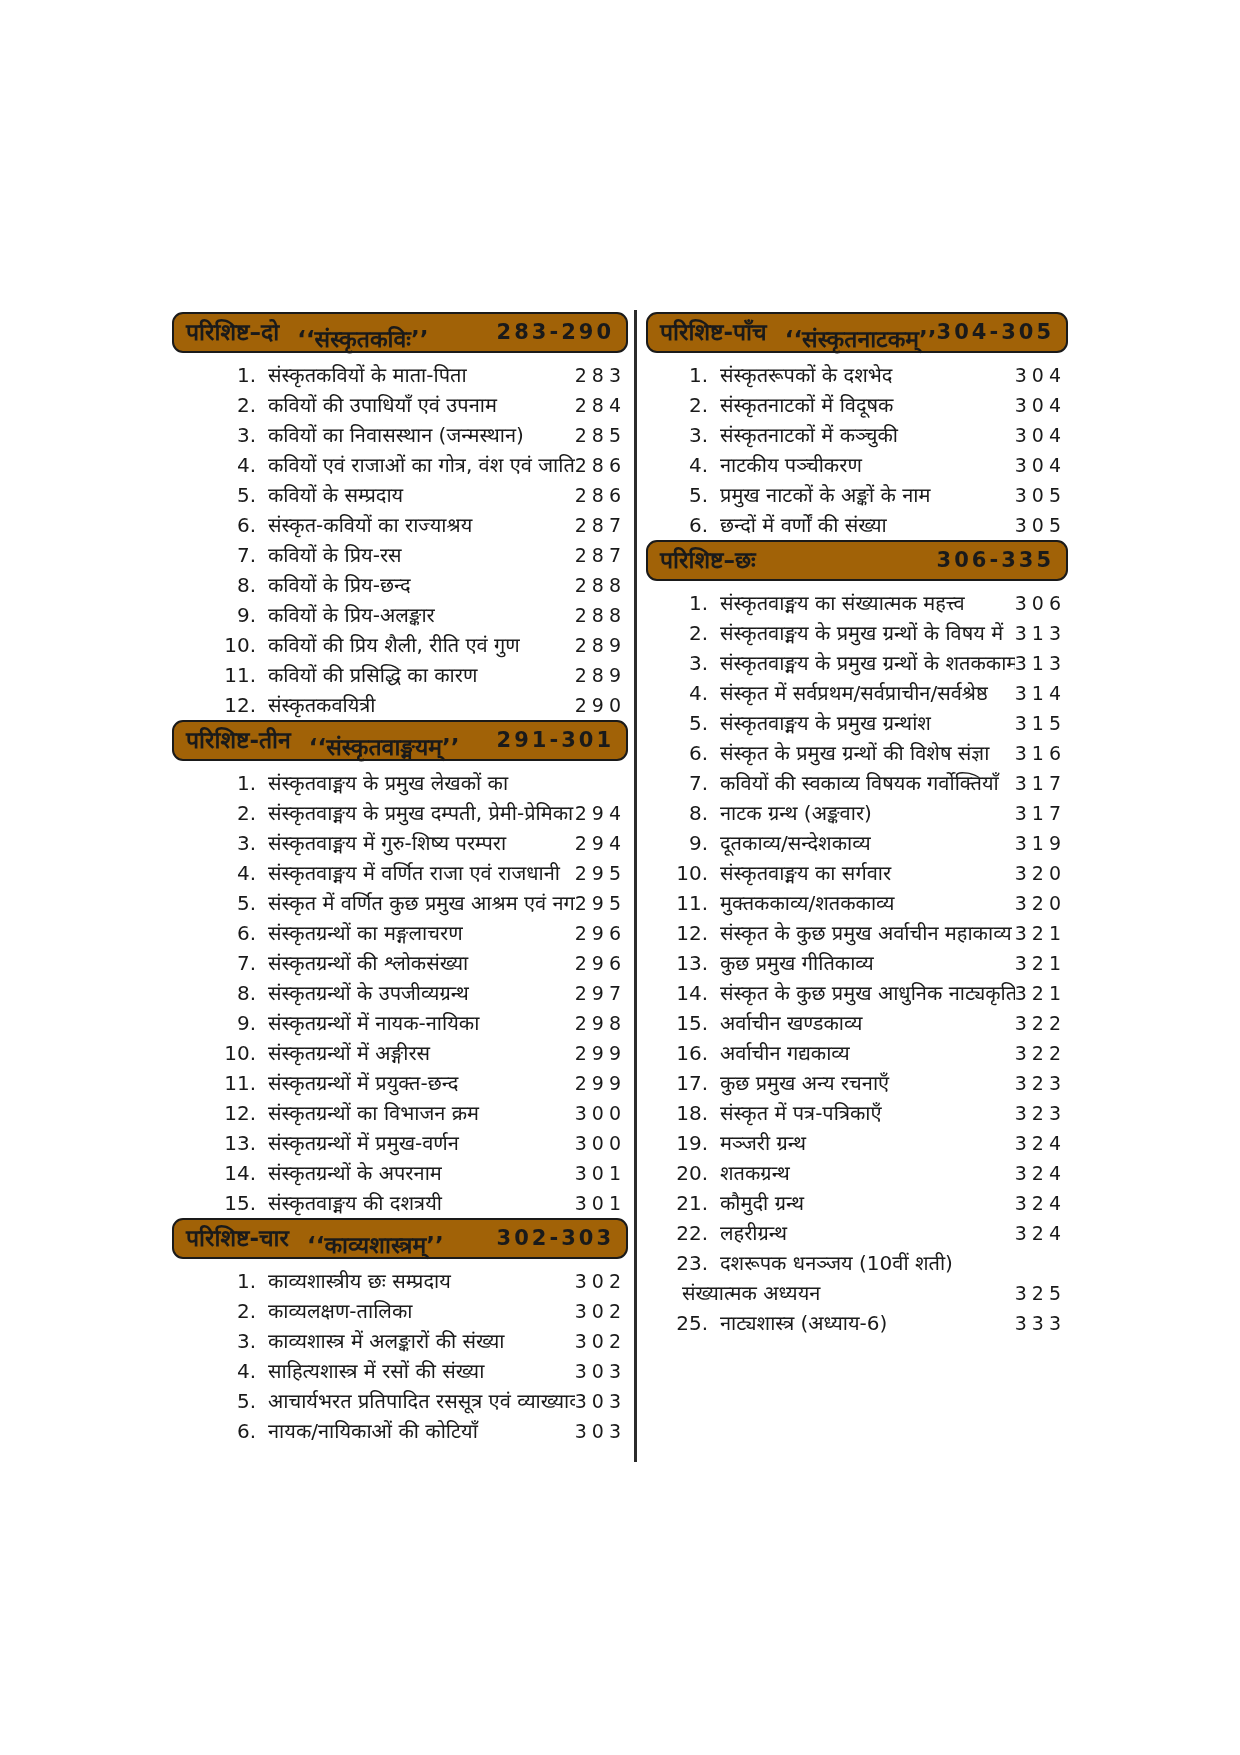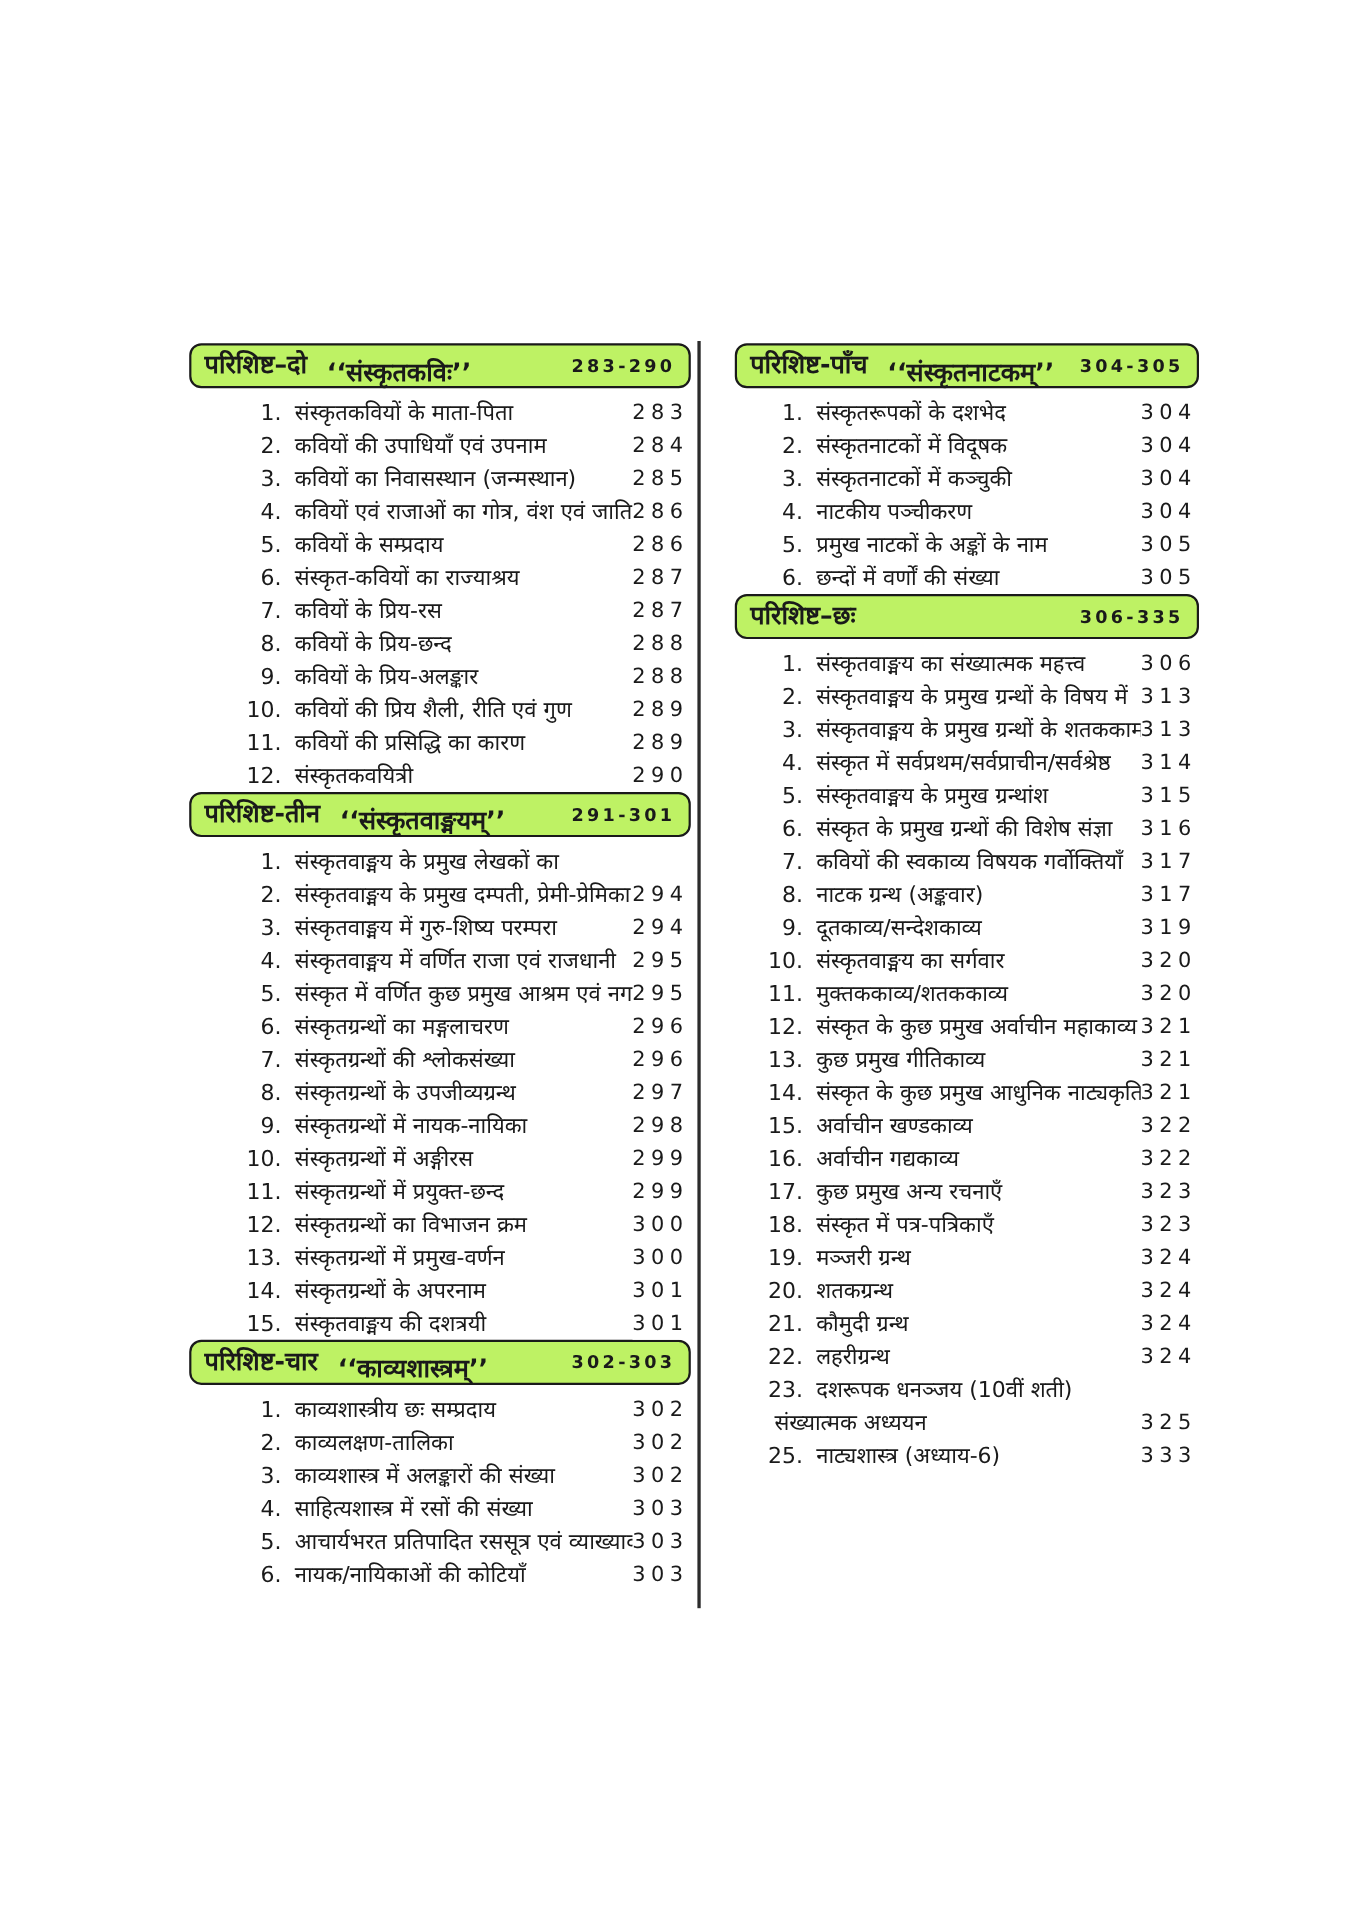--- a/index.html
+++ b/index.html
@@ -4,32 +4,32 @@
 <style>
   html,body{margin:0;padding:0;}
   body{
     width:1240px;height:1755px;position:relative;overflow:hidden;
     background:#ffffff;color:#1a1a1a;
     font-family:"DejaVu Sans",sans-serif;
   }
   #divider{position:absolute;left:634px;top:310px;width:3px;height:1152px;background:#2b2b2b;}
   .col{position:absolute;top:312px;}
   #col-left{left:172px;width:456px;}
-  #col-right{left:668px;width:422px;}
+  #col-right{left:646px;width:422px;}
   .section{margin:0;}
   .hdr{
     display:flex;align-items:center;
     border:2.5px solid #1a1a1a;border-radius:11px;
-    background:#bef264;height:37px;padding:0 12px;
+    background:#a16207;height:37px;padding:0 12px;
     font-weight:bold;font-size:23px;line-height:37px;
     margin:0 0 7px 0;white-space:nowrap;
   }
   .hdr-label{flex:none;}
   .hdr-quote{flex:none;margin-left:18px;margin-top:13px;}
-  .hdr-range{margin-left:auto;flex:none;font-size:16px;letter-spacing:3px;}
+  .hdr-range{margin-left:auto;flex:none;font-size:21px;letter-spacing:3px;}
   .row{position:relative;line-height:30px;font-size:20px;white-space:nowrap;}
   #col-left .row{padding-left:96px;}
   #col-right .row{padding-left:74px;}
   .num{position:absolute;left:0;top:0;text-align:right;}
   #col-left .num{width:84px;}
   #col-right .num{width:62px;}
   .pg{position:absolute;right:2px;top:0;font-size:19px;letter-spacing:5px;background:#fff;}
   #col-right .row.cont-num{padding-left:36px;}
   .txt{display:inline;}
 </style>

